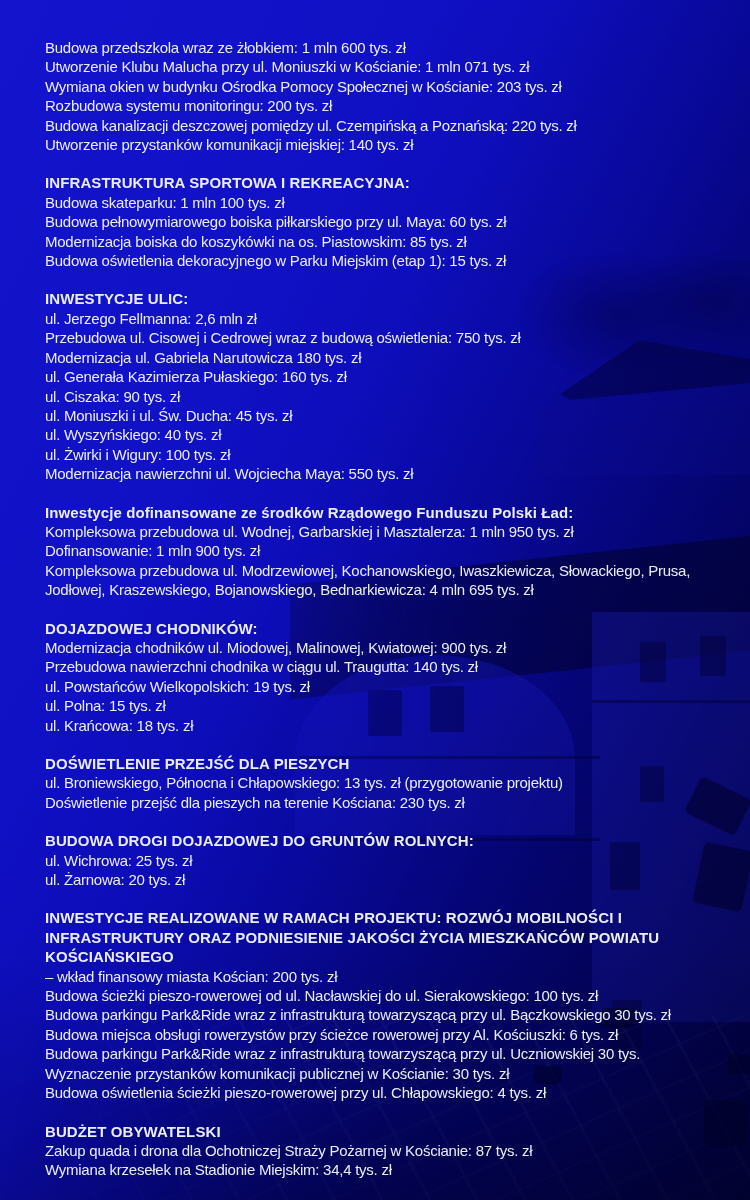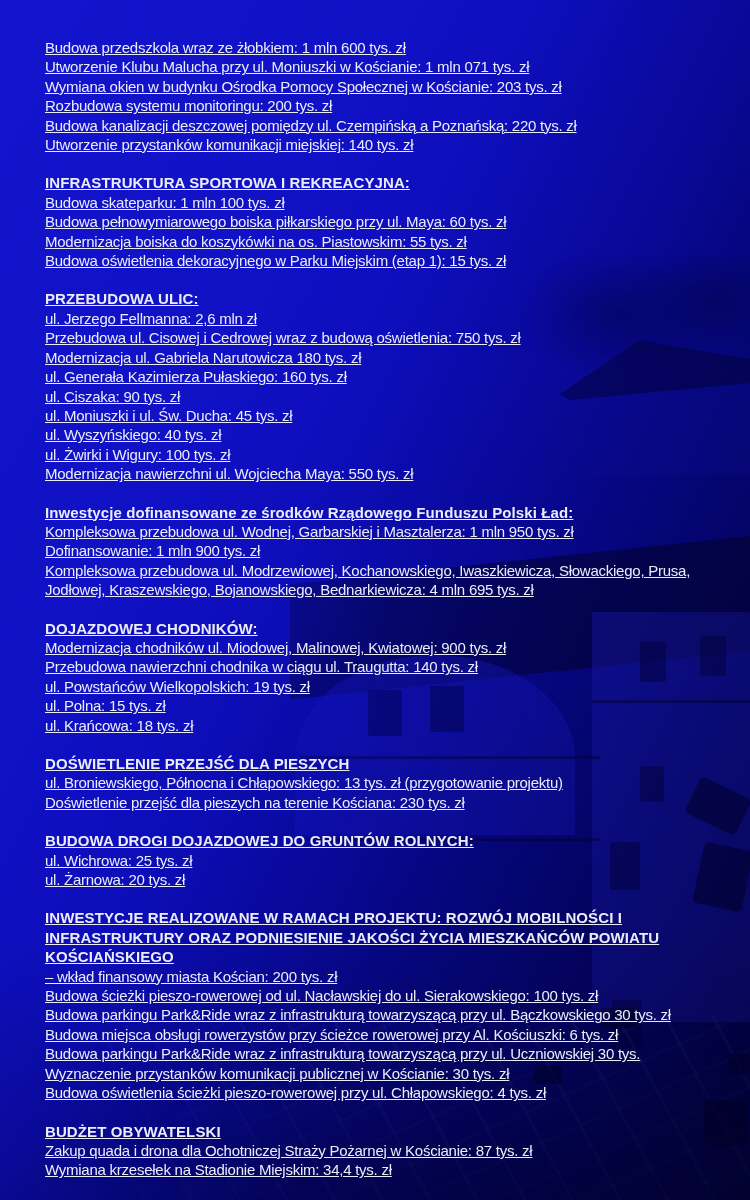--- a/index.html
+++ b/index.html
@@ -44,21 +44,21 @@
   .c2{left:698px;top:846px;width:50px;height:62px;transform:rotate(12deg);}
   .c3{left:704px;top:1100px;width:44px;height:46px;}
   .c4{left:534px;top:1066px;width:28px;height:18px;}
   .c5{left:600px;top:1008px;width:36px;height:20px;}
   .c6{left:728px;top:1054px;width:22px;height:20px;}
   .bg-shade{position:absolute;inset:0;
     background:linear-gradient(115deg,rgba(2,2,80,0) 42%,rgba(1,1,45,.45) 85%,rgba(1,1,35,.6) 100%),
                linear-gradient(to bottom,rgba(0,0,0,0) 78%,rgba(1,1,40,.25) 100%);}
   
   .content{position:absolute;left:45px;top:38px;width:682px;color:#eaedf9;
-    font-size:15px;line-height:19.4px;letter-spacing:-0.25px;text-decoration:underline;}
+    font-size:15px;line-height:19.4px;letter-spacing:-0.25px;}
   .sec{margin:0 0 19px 0;}
   .sec:last-child{margin-bottom:0;}
   .heading{font-weight:700;letter-spacing:0.1px;}
   .line{font-weight:400;}
 </style>
 </head>
 <body>
 
 <div class="canvas">
   <div class="bg-photo">
@@ -94,25 +94,25 @@
         <div class="line">Utworzenie Klubu Malucha przy ul. Moniuszki w Kościanie: 1 mln 071 tys. zł</div>
         <div class="line">Wymiana okien w budynku Ośrodka Pomocy Społecznej w Kościanie: 203 tys. zł</div>
         <div class="line">Rozbudowa systemu monitoringu: 200 tys. zł</div>
         <div class="line">Budowa kanalizacji deszczowej pomiędzy ul. Czempińską a Poznańską: 220 tys. zł</div>
         <div class="line">Utworzenie przystanków komunikacji miejskiej: 140 tys. zł</div>
       </section>
       <section class="sec">
         <div class="heading">INFRASTRUKTURA SPORTOWA I REKREACYJNA:</div>
         <div class="line">Budowa skateparku: 1 mln 100 tys. zł</div>
         <div class="line">Budowa pełnowymiarowego boiska piłkarskiego przy ul. Maya: 60 tys. zł</div>
-        <div class="line">Modernizacja boiska do koszykówki na os. Piastowskim: 55 tys. zł</div>
+        <div class="line">Modernizacja boiska do koszykówki na os. Piastowskim: 85 tys. zł</div>
         <div class="line">Budowa oświetlenia dekoracyjnego w Parku Miejskim (etap 1): 15 tys. zł</div>
       </section>
       <section class="sec">
-        <div class="heading">PRZEBUDOWA ULIC:</div>
+        <div class="heading">INWESTYCJE ULIC:</div>
         <div class="line">ul. Jerzego Fellmanna: 2,6 mln zł</div>
         <div class="line">Przebudowa ul. Cisowej i Cedrowej wraz z budową oświetlenia: 750 tys. zł</div>
         <div class="line">Modernizacja ul. Gabriela Narutowicza 180 tys. zł</div>
         <div class="line">ul. Generała Kazimierza Pułaskiego: 160 tys. zł</div>
         <div class="line">ul. Ciszaka: 90 tys. zł</div>
         <div class="line">ul. Moniuszki i ul. Św. Ducha: 45 tys. zł</div>
         <div class="line">ul. Wyszyńskiego: 40 tys. zł</div>
         <div class="line">ul. Żwirki i Wigury: 100 tys. zł</div>
         <div class="line">Modernizacja nawierzchni ul. Wojciecha Maya: 550 tys. zł</div>
       </section>

